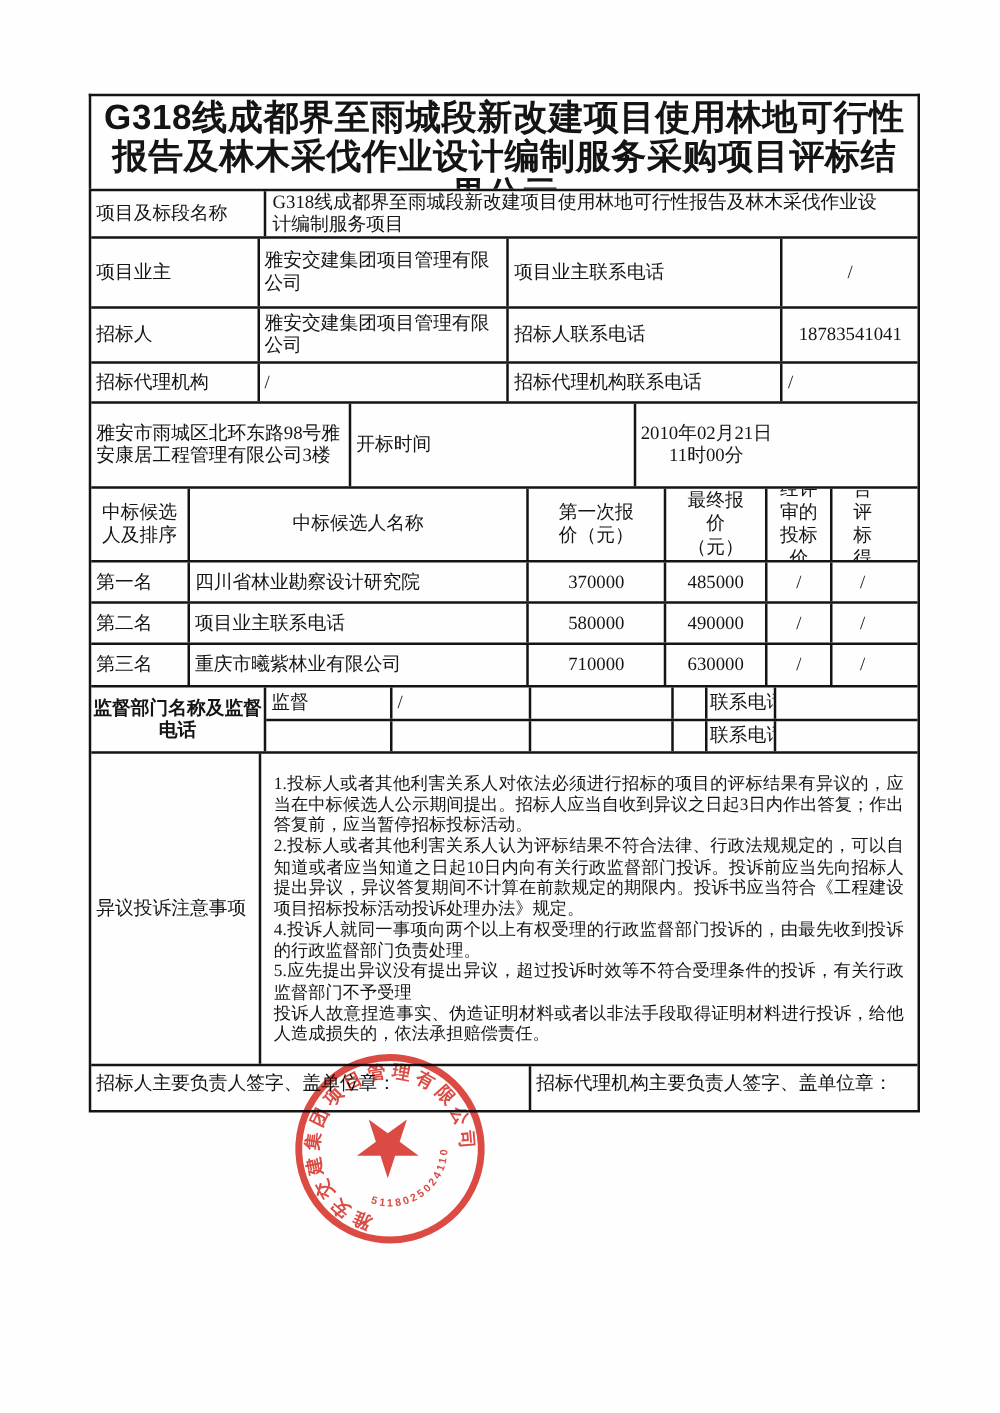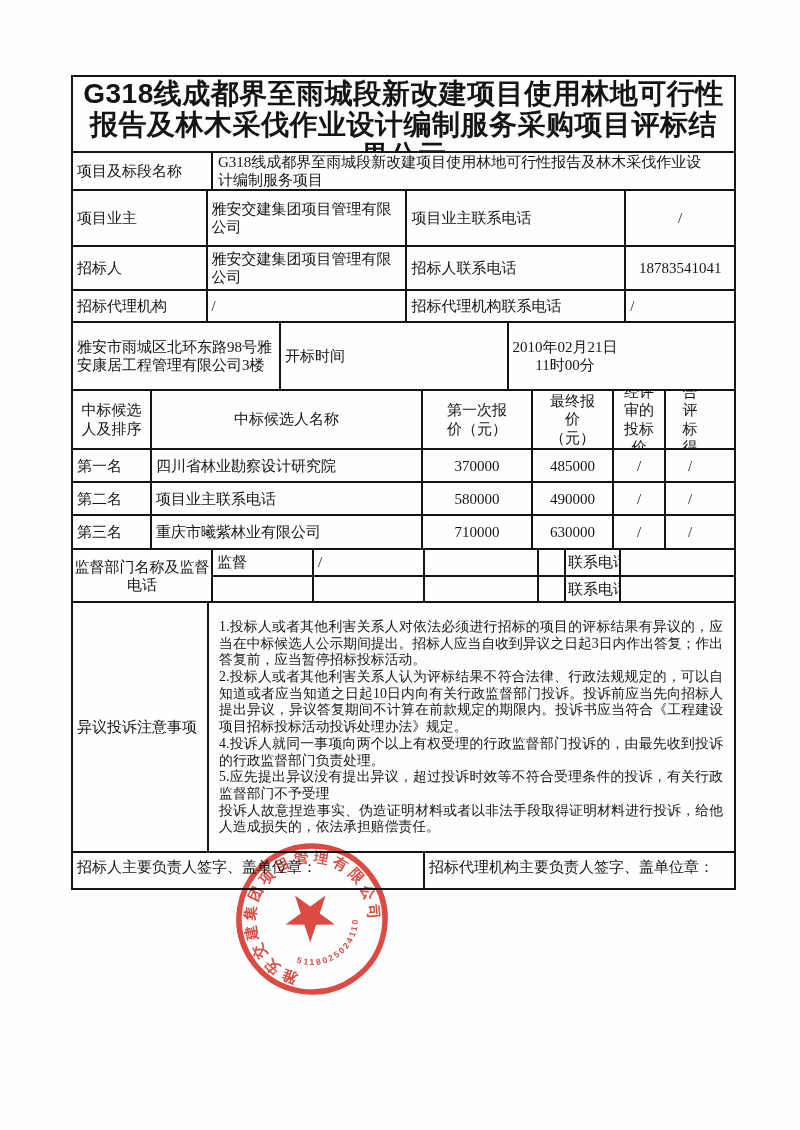--- a/index.html
+++ b/index.html
@@ -41,21 +41,21 @@
   .wD{width:81px;padding:2px 10px}.wE{width:52px;padding:2px 4px}.wF{width:48px;padding:2px 11px}
   .hdr .t{line-height:18.5px;}
   
   .sup-right{display:flex;flex-direction:column;flex:1;}
   .sup-row{display:flex;flex:1;}
   .sup-row:first-child{border-bottom:2px solid #141414;}
   .sup-row .c{border-right:2px solid #141414;height:100%;}
   .sup-row .c:last-child{border-right:none;}
   .wm1{width:101px}.wm2{width:111px}.wm3{width:114px}.wm4{width:27px}
   .wm5{width:55px;white-space:nowrap;padding:2px 2px;}.wm6{width:112px}
-  .suplabel{padding:2px 1px;}
+  .suplabel{padding:2px 1px;font-weight:bold;}
   .topalign{align-items:center;}
   
   .obj-text{
     width:520px;padding:3px 7px 2px 6px;font-size:13.8px;line-height:16.7px;
     display:block;text-align:justify;
   }
   .obj-text p{margin:0;}
   
   .wsigL{width:352px;align-items:flex-start;padding-top:5px;}
   .wsigR{width:308px;align-items:flex-start;padding-top:5px;}

